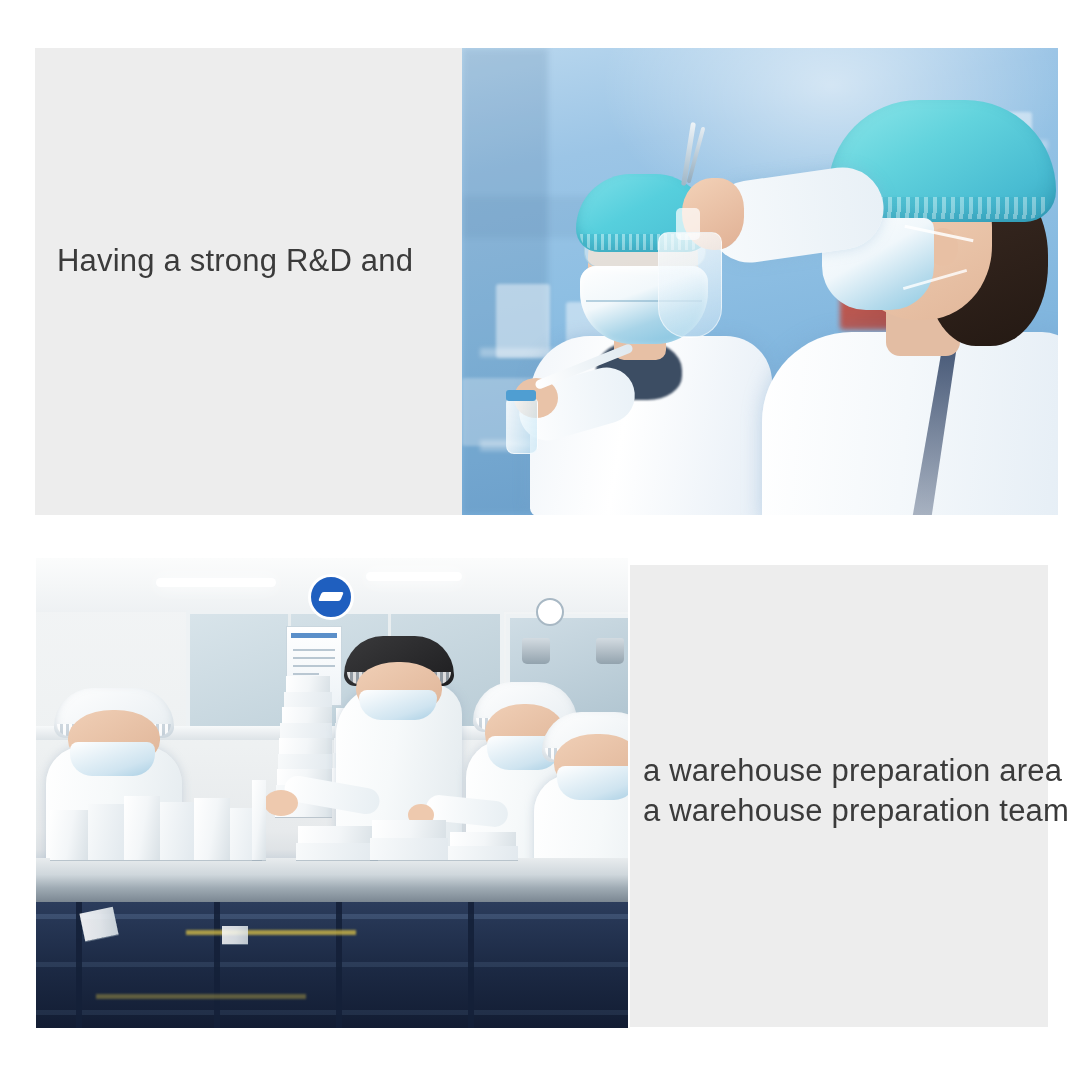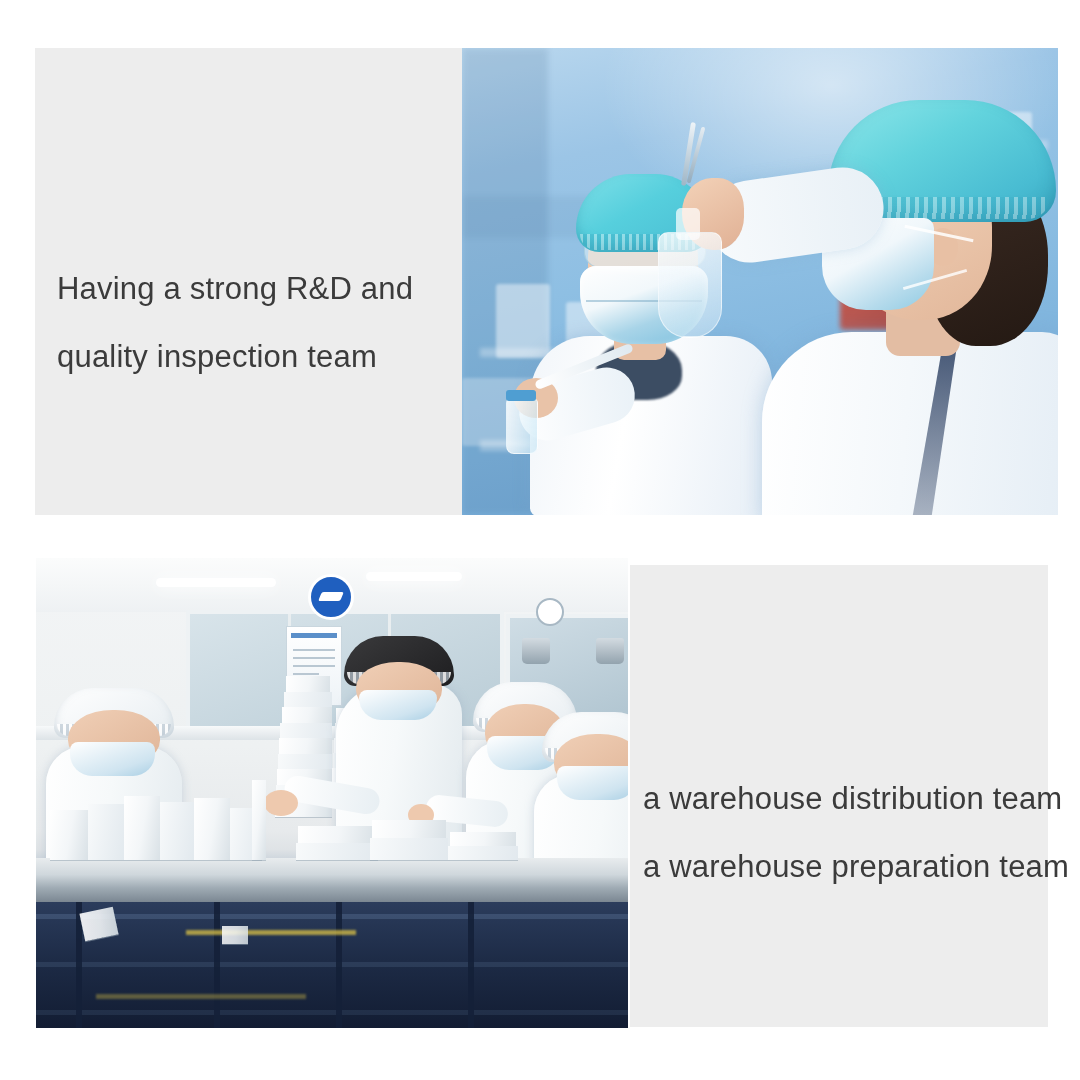--- a/index.html
+++ b/index.html
@@ -18,21 +18,21 @@
 
   .caption{
     position:absolute;
     color:#3b3b3b;
     font-size:31px;
     font-weight:400;
     line-height:40px;
     letter-spacing:.2px;
     white-space:nowrap;
   }
-  .caption .line{display:block;margin-top:28px;}
+  .caption .line{display:block;}
 
   
   #top-panel{left:35px;top:48px;width:428px;height:467px;}
   #top-caption{left:57px;top:241px;}
   #top-photo{left:462px;top:48px;width:596px;height:467px;}
 
   
   #bot-photo{left:36px;top:558px;width:592px;height:470px;}
   #bot-panel{left:630px;top:565px;width:418px;height:462px;}
   #bot-caption{left:643px;top:751px;}
@@ -308,21 +308,20 @@
 </style>
 </head>
 <body>
 
 <div class="page">
 
   <div class="panel" id="top-panel"></div>
 
   <div class="caption" id="top-caption">
     <span class="line">Having a strong R&amp;D and</span>
-    <span class="line">quality inspection team</span>
   </div>
 
   <div class="photo" id="top-photo">
     <div class="lab-bg"></div>
 
     <div class="lab-dark" style="left:0;top:0;width:86px;height:467px;opacity:.45;"></div>
     <div class="lab-shelf" style="left:18px;top:300px;width:180px;height:9px;"></div>
     <div class="lab-shelf" style="left:18px;top:392px;width:230px;height:11px;"></div>
     <div class="lab-glass" style="left:34px;top:236px;width:54px;height:74px;"></div>
     <div class="lab-glass" style="left:104px;top:254px;width:46px;height:56px;"></div>
@@ -482,17 +481,17 @@
     <div class="wh-railv" style="left:432px;top:344px;height:128px;"></div>
     <div class="wh-yellow" style="left:150px;top:372px;width:170px;"></div>
     <div class="wh-yellow" style="left:60px;top:436px;width:210px;opacity:.5;"></div>
     <div class="bx" style="left:46px;top:352px;width:34px;height:28px;transform:rotate(-12deg);opacity:.9;"></div>
     <div class="bx" style="left:186px;top:368px;width:26px;height:18px;opacity:.85;"></div>
   </div>
 
   <div class="panel" id="bot-panel"></div>
 
   <div class="caption" id="bot-caption">
-    <span class="line">a warehouse distribution team</span>
+    <span class="line">a warehouse preparation area</span>
     <span class="line">a warehouse preparation team</span>
   </div>
 
 </div>
 
 </body></html>

